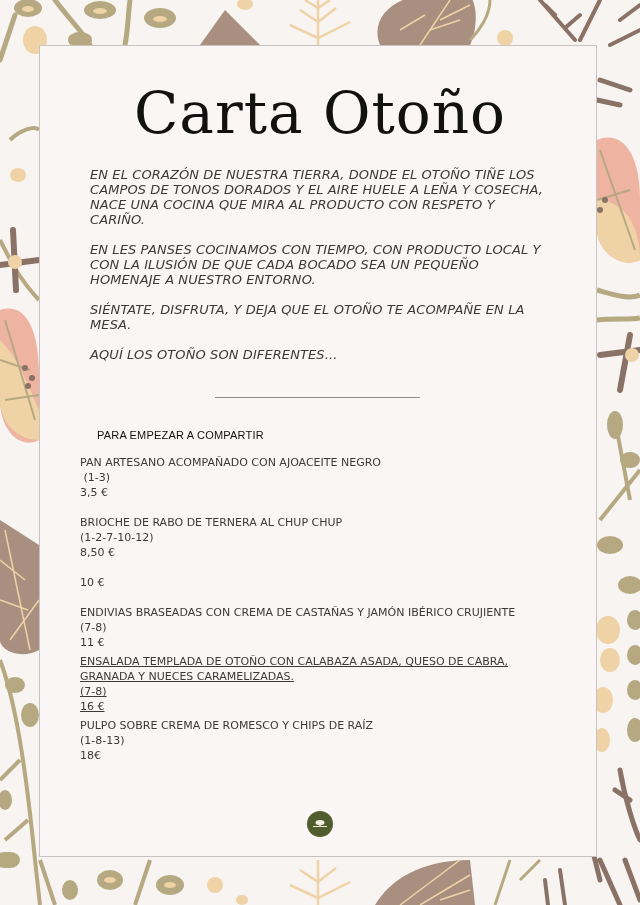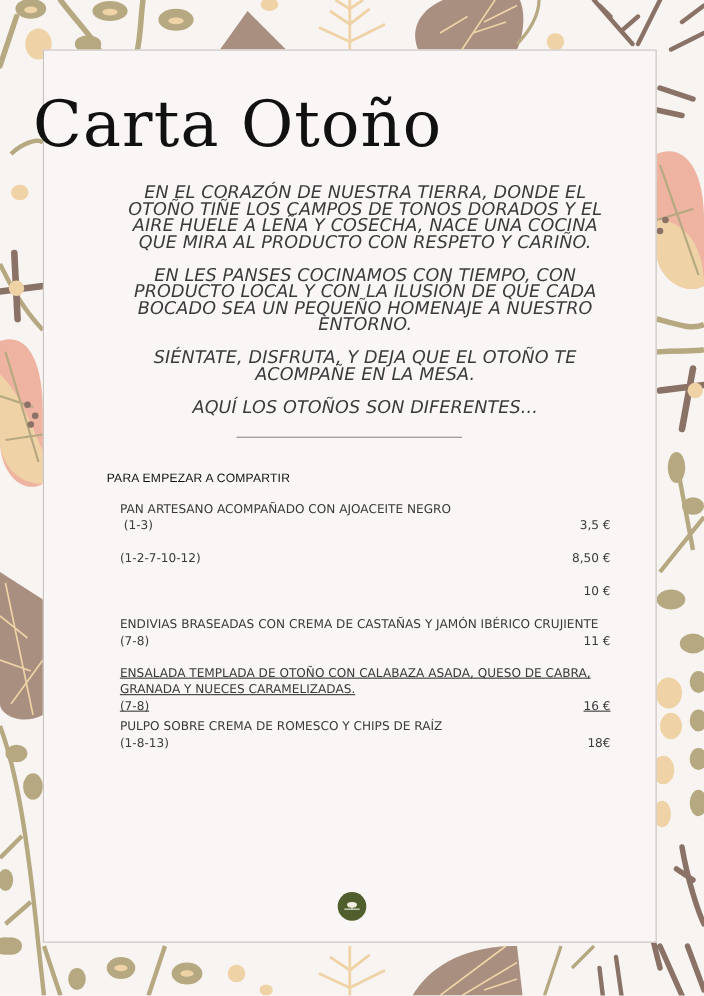--- a/index.html
+++ b/index.html
@@ -7,45 +7,43 @@
     width: 640px; height: 905px; overflow: hidden; position: relative;
     background: #f8f4f1;
     font-family: "DejaVu Sans", "Liberation Sans", sans-serif;
   }
   .bg { position: absolute; left: 0; top: 0; width: 640px; height: 905px; }
   .card {
     position: absolute; left: 39px; top: 45px; width: 558px; height: 812px;
     background: #faf6f5; border: 1px solid #c9c3bf; box-sizing: border-box;
   }
   .title {
-    position: absolute; left: 0; right: 0; top: 78px; 
+    position: absolute; left: 0; right: 0; top: 78px; text-align: center;
     font-family: "DejaVu Serif", "Liberation Serif", serif;
     font-weight: 300; font-size: 58px; letter-spacing: 1px; color: #111;
     line-height: 70px;
-    padding-left: 30px;
   }
   .intro {
-    position: absolute; left: 90px; width: 460px; top: 167px; text-align: center;
-    font-style: italic; font-size: 16px; line-height: 15px; color: #3a3a3a;
+    position: absolute; left: 90px; width: 460px; top: 167px; text-align: left;
+    font-style: italic; font-size: 13px; line-height: 15px; color: #3a3a3a;
     letter-spacing: 0.1px;
-    margin-left: 12px;
   }
   .intro p { margin: 0 0 15px 0; }
   .divider {
     position: absolute; left: 215px; width: 205px; top: 397px; height: 1px; background: #8e8b89;
   }
   .section-title {
     position: absolute; left: 97px; top: 429px;
     font-family: Liberation Sans, sans-serif;
     font-size: 11px; color: #111; letter-spacing: 0.2px;
   }
-  .items { position: absolute; left: 109px; width: 446px; top: 455px; }
+  .items { position: absolute; left: 80px; width: 446px; top: 455px; }
   .item { position: relative; font-size: 11px; color: #3a3a3a; line-height: 15px; }
   .item .name { display: block; }
-  .item .row { display: flex; justify-content: space-between; }
+  .item .row { display: flex; justify-content: space-between; flex-direction: column; }
   .item .price { text-align: left; }
   .logo {
     position: absolute; left: 307px; top: 811px; width: 26px; height: 26px;
     border-radius: 50%; background: #4f5e2c;
   }
   .logo svg { position: absolute; left: 0; top: 0; }
 </style>
 </head>
 <body>
 
@@ -191,47 +189,48 @@
 </svg>
 
 <div class="card"></div>
 
 <h1 class="title" style="margin:0;">Carta Otoño</h1>
 
 <div class="intro">
   <p>EN EL CORAZÓN DE NUESTRA TIERRA, DONDE EL OTOÑO TIÑE LOS CAMPOS DE TONOS DORADOS Y EL AIRE HUELE A LEÑA Y COSECHA, NACE UNA COCINA QUE MIRA AL PRODUCTO CON RESPETO Y CARIÑO.</p>
   <p>EN LES PANSES COCINAMOS CON TIEMPO, CON PRODUCTO LOCAL Y CON LA ILUSIÓN DE QUE CADA BOCADO SEA UN PEQUEÑO HOMENAJE A NUESTRO ENTORNO.</p>
   <p>SIÉNTATE, DISFRUTA, Y DEJA QUE EL OTOÑO TE ACOMPAÑE EN LA MESA.</p>
-  <p>AQUÍ LOS OTOÑOS SON DIFERENTES...</p>
+  <p>AQUÍ LOS OTOÑO SON DIFERENTES...</p>
 </div>
 <div class="divider"></div>
 
 <div class="section-title">PARA EMPEZAR A COMPARTIR</div>
 
 <div class="items">
   <div class="item" style="margin-bottom:15px;">
     <span class="name">PAN ARTESANO ACOMPAÑADO CON AJOACEITE NEGRO</span>
     <div class="row">
         <span style="white-space:pre;"> (1-3)</span>
         <span class="price">3,5 €</span>
       </div>
   </div>
   <div class="item" style="margin-bottom:15px;">
+    <span class="name">BRIOCHE DE RABO DE TERNERA AL CHUP CHUP</span>
     <div class="row">
         <span>(1-2-7-10-12)</span>
         <span class="price">8,50 €</span>
       </div>
   </div>
   <div class="item" style="margin-bottom:15px;">
     <div class="row">
         <span></span>
         <span class="price">10 €</span>
       </div>
   </div>
-  <div class="item" style="margin-bottom:14px;">
+  <div class="item" style="margin-bottom:4px;">
     <span class="name">ENDIVIAS BRASEADAS CON CREMA DE CASTAÑAS Y JAMÓN IBÉRICO CRUJIENTE</span>
     <div class="row">
         <span>(7-8)</span>
         <span class="price">11 €</span>
       </div>
   </div>
   <div class="item" style="margin-bottom:4px;text-decoration:underline;">
     <span class="name">ENSALADA TEMPLADA DE OTOÑO CON CALABAZA ASADA, QUESO DE CABRA, GRANADA Y NUECES CARAMELIZADAS.</span>
     <div class="row">
         <span>(7-8)</span>

